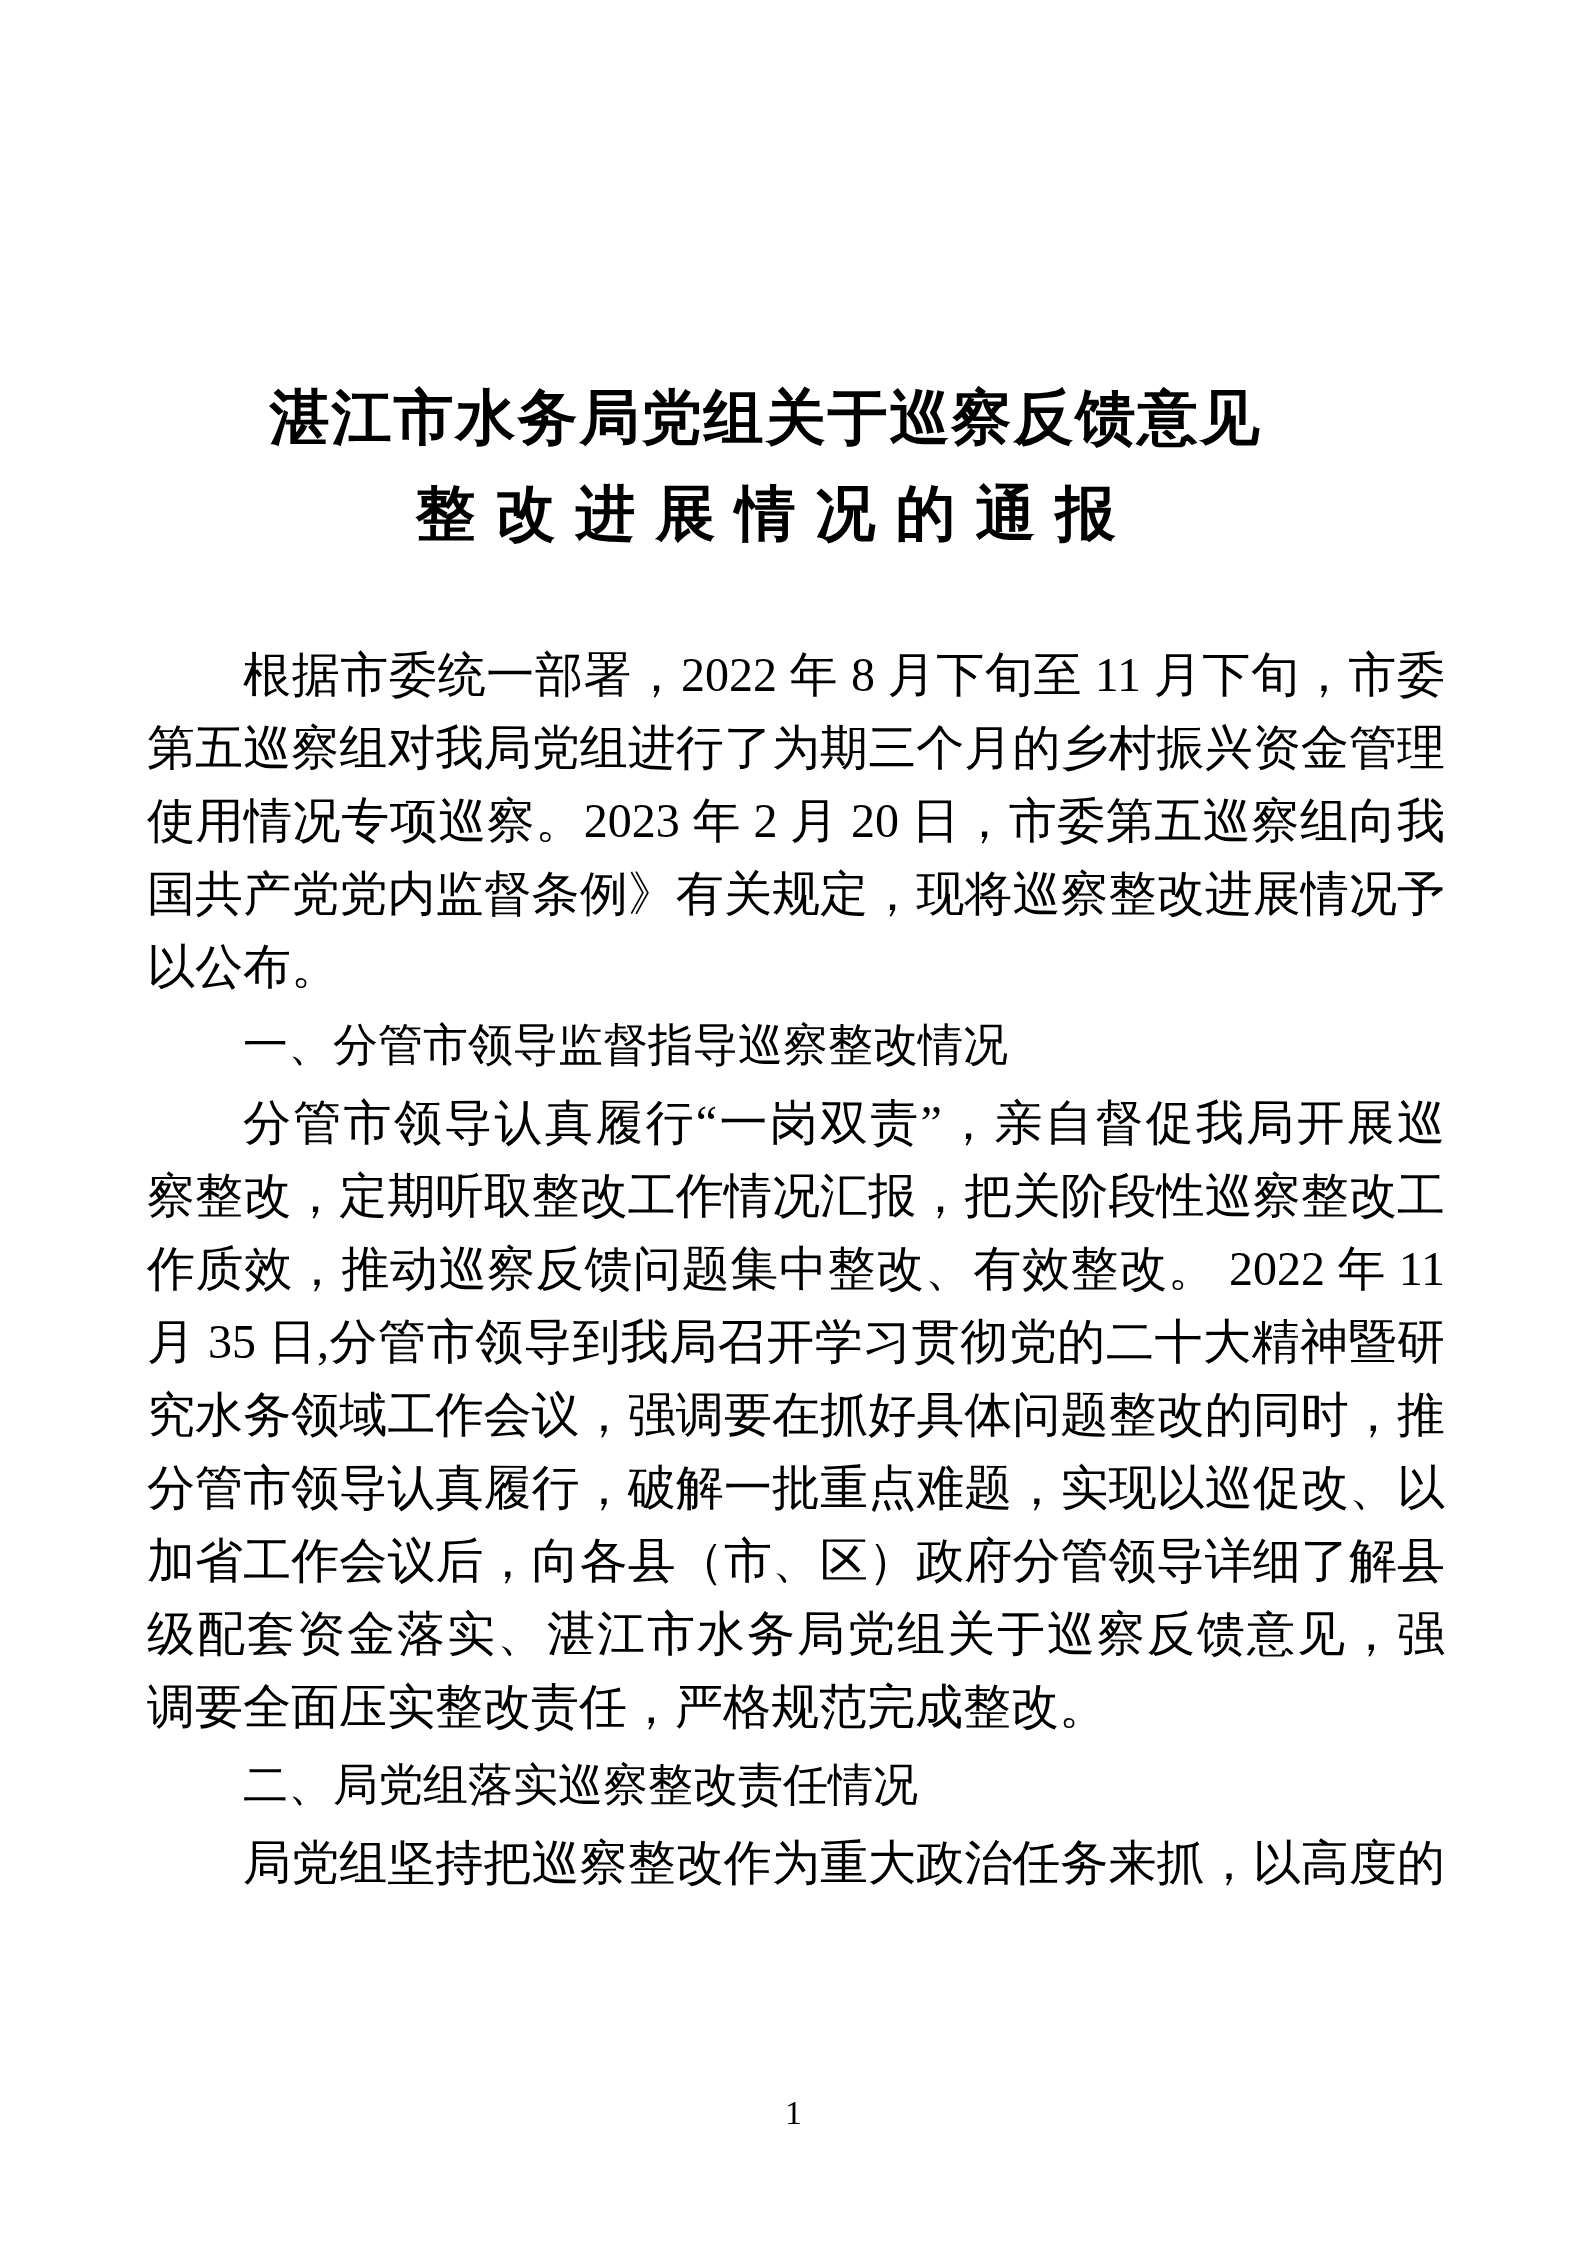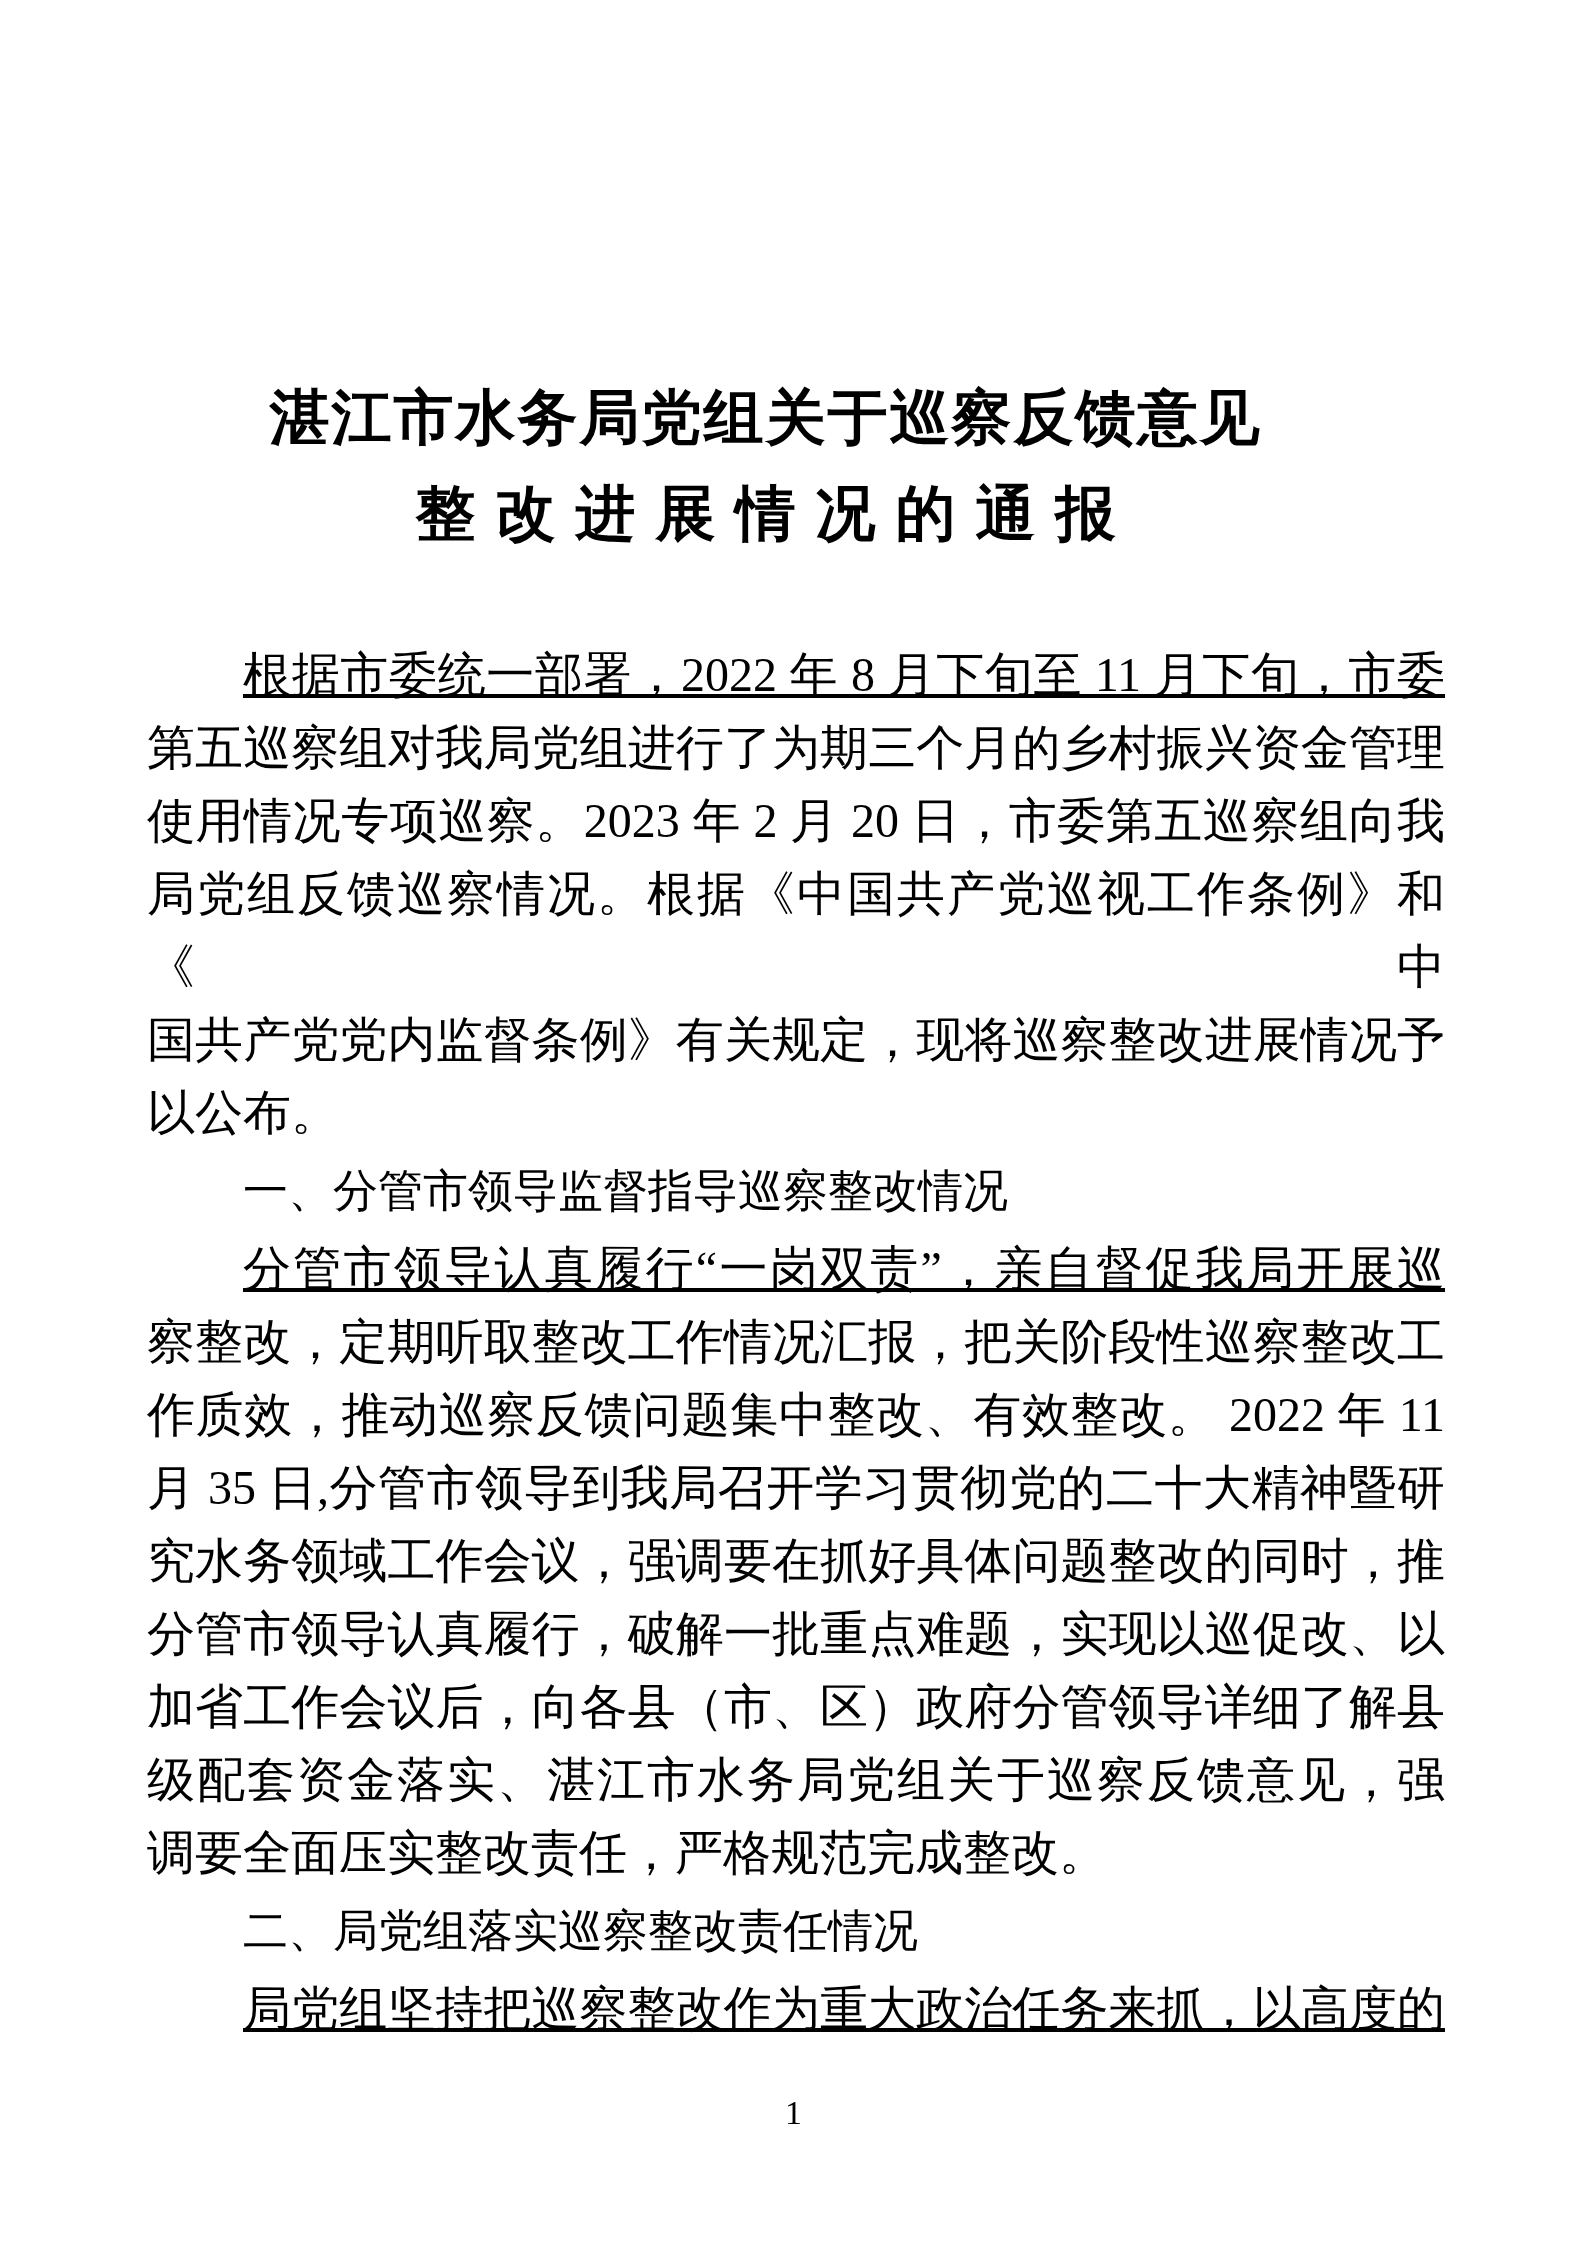--- a/index.html
+++ b/index.html
@@ -39,21 +39,20 @@
   .line {
     margin: 0;
     font-size: 48px;
     line-height: 73px;
     text-align: justify;
     text-align-last: justify;
     white-space: normal;
   }
   .line.first {
     text-indent: 96px;
-    text-decoration: underline;
   }
   .line.end {
     text-align-last: left;
   }
   .heading {
     margin: 0;
     padding-left: 96px;
     font-family: "Liberation Sans", sans-serif;
     font-weight: normal;
     font-size: 45px;
@@ -77,21 +76,20 @@
   <div class="doc-title">
     <div class="t1">湛江市水务局党组关于巡察反馈意见</div>
     <div class="t2">整改进展情况的通报</div>
   </div>
 
   <div class="doc-body">
 
     <p class="line first">根据市委统一部署，2022 年 8 月下旬至 11 月下旬，市委</p>
     <p class="line">第五巡察组对我局党组进行了为期三个月的乡村振兴资金管理</p>
     <p class="line">使用情况专项巡察。2023 年 2 月 20 日，市委第五巡察组向我</p>
-    <p class="line">局党组反馈巡察情况。根据《中国共产党巡视工作条例》和《中</p>
     <p class="line">国共产党党内监督条例》有关规定，现将巡察整改进展情况予</p>
     <p class="line end">以公布。</p>
 
     <h2 class="heading">一、分管市领导监督指导巡察整改情况</h2>
 
     <p class="line first">分管市领导认真履行“一岗双责”，亲自督促我局开展巡</p>
     <p class="line">察整改，定期听取整改工作情况汇报，把关阶段性巡察整改工</p>
     <p class="line">作质效，推动巡察反馈问题集中整改、有效整改。 2022 年 11</p>
     <p class="line">月 35 日,分管市领导到我局召开学习贯彻党的二十大精神暨研</p>
     <p class="line">究水务领域工作会议，强调要在抓好具体问题整改的同时，推</p>

